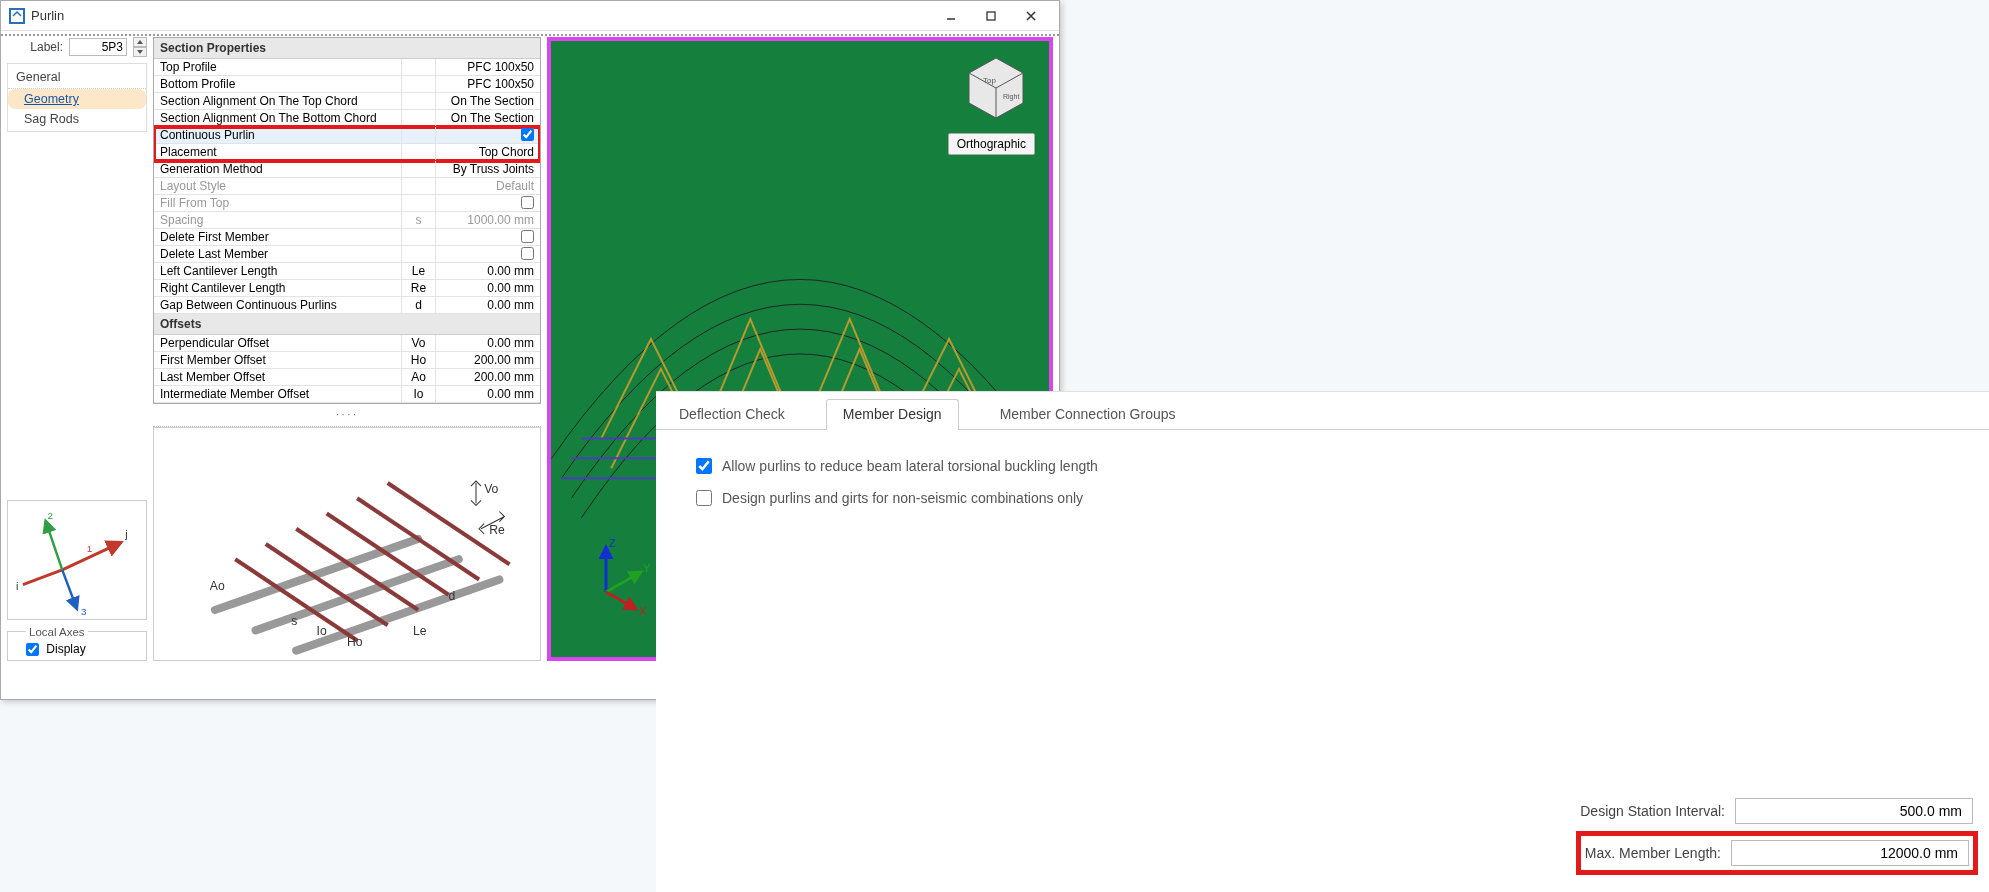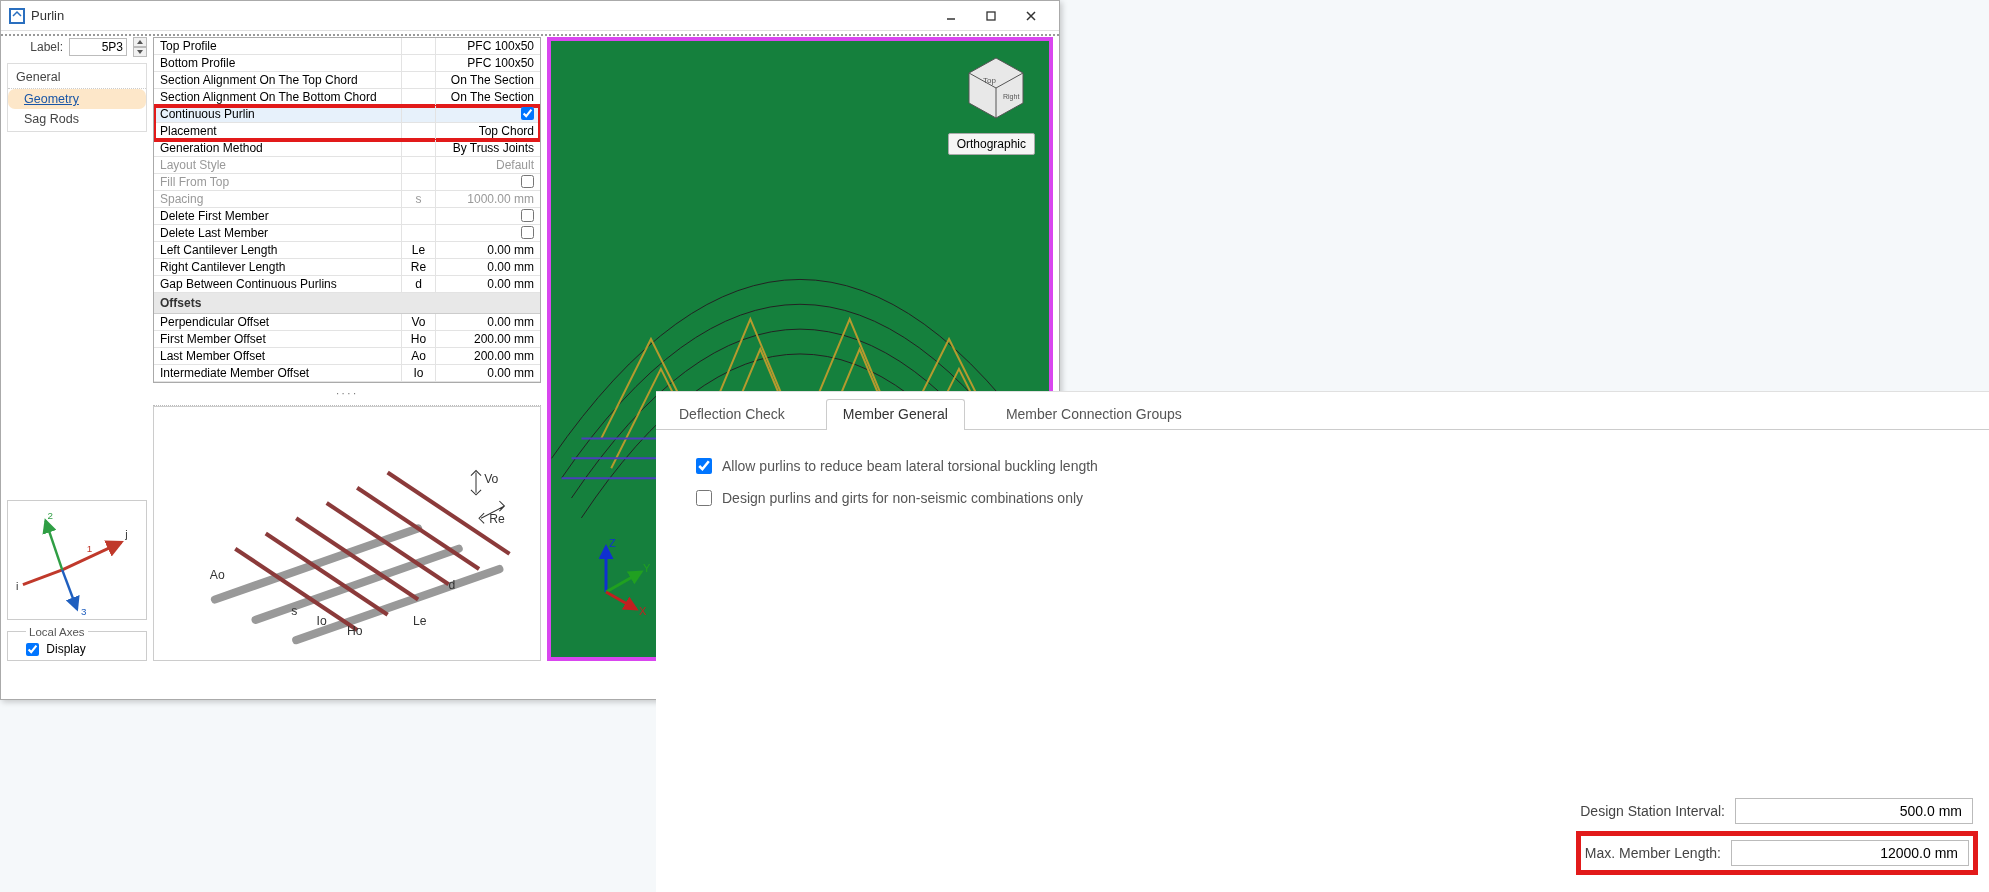--- a/index.html
+++ b/index.html
@@ -168,20 +168,21 @@
         <legend>Local Axes</legend>
         <label>
           <input type="checkbox" class="chk" checked="" style="">
           <span>Display</span>
         </label>
       </fieldset>
     </div>
 
     <div class="mid-col">
       <div class="props-grid">
+        <div class="props-header">Section Properties</div>
         <div class="props-row">
             <div class="props-name">Top Profile</div>
             <div class="props-sym"></div>
             <div class="props-val">PFC 100x50</div>
           </div>
         <div class="props-row">
             <div class="props-name">Bottom Profile</div>
             <div class="props-sym"></div>
             <div class="props-val">PFC 100x50</div>
           </div>
@@ -385,21 +386,21 @@
           <path d="M3 3 L11 11 M11 3 L3 11" stroke="#b52f2f" stroke-width="2.5" stroke-linecap="round"></path>
         </svg>
       <span>Cancel</span>
     </button>
   </div>
 </div>
 
 <div class="float-panel">
   <div class="tabs-row">
     <div class="tab">Deflection Check</div>
-    <div class="tab active">Member General</div>
+    <div class="tab active">Member Design</div>
     <div class="tab">Member Connection Groups</div>
   </div>
   <div class="float-body">
     <label class="chk-line">
       <input type="checkbox" checked="" style="width: 16px; height: 16px;">
       <span>Allow purlins to reduce beam lateral torsional buckling length</span>
     </label>
     <label class="chk-line">
       <input type="checkbox" style="width: 16px; height: 16px;">
       <span>Design purlins and girts for non-seismic combinations only</span>

